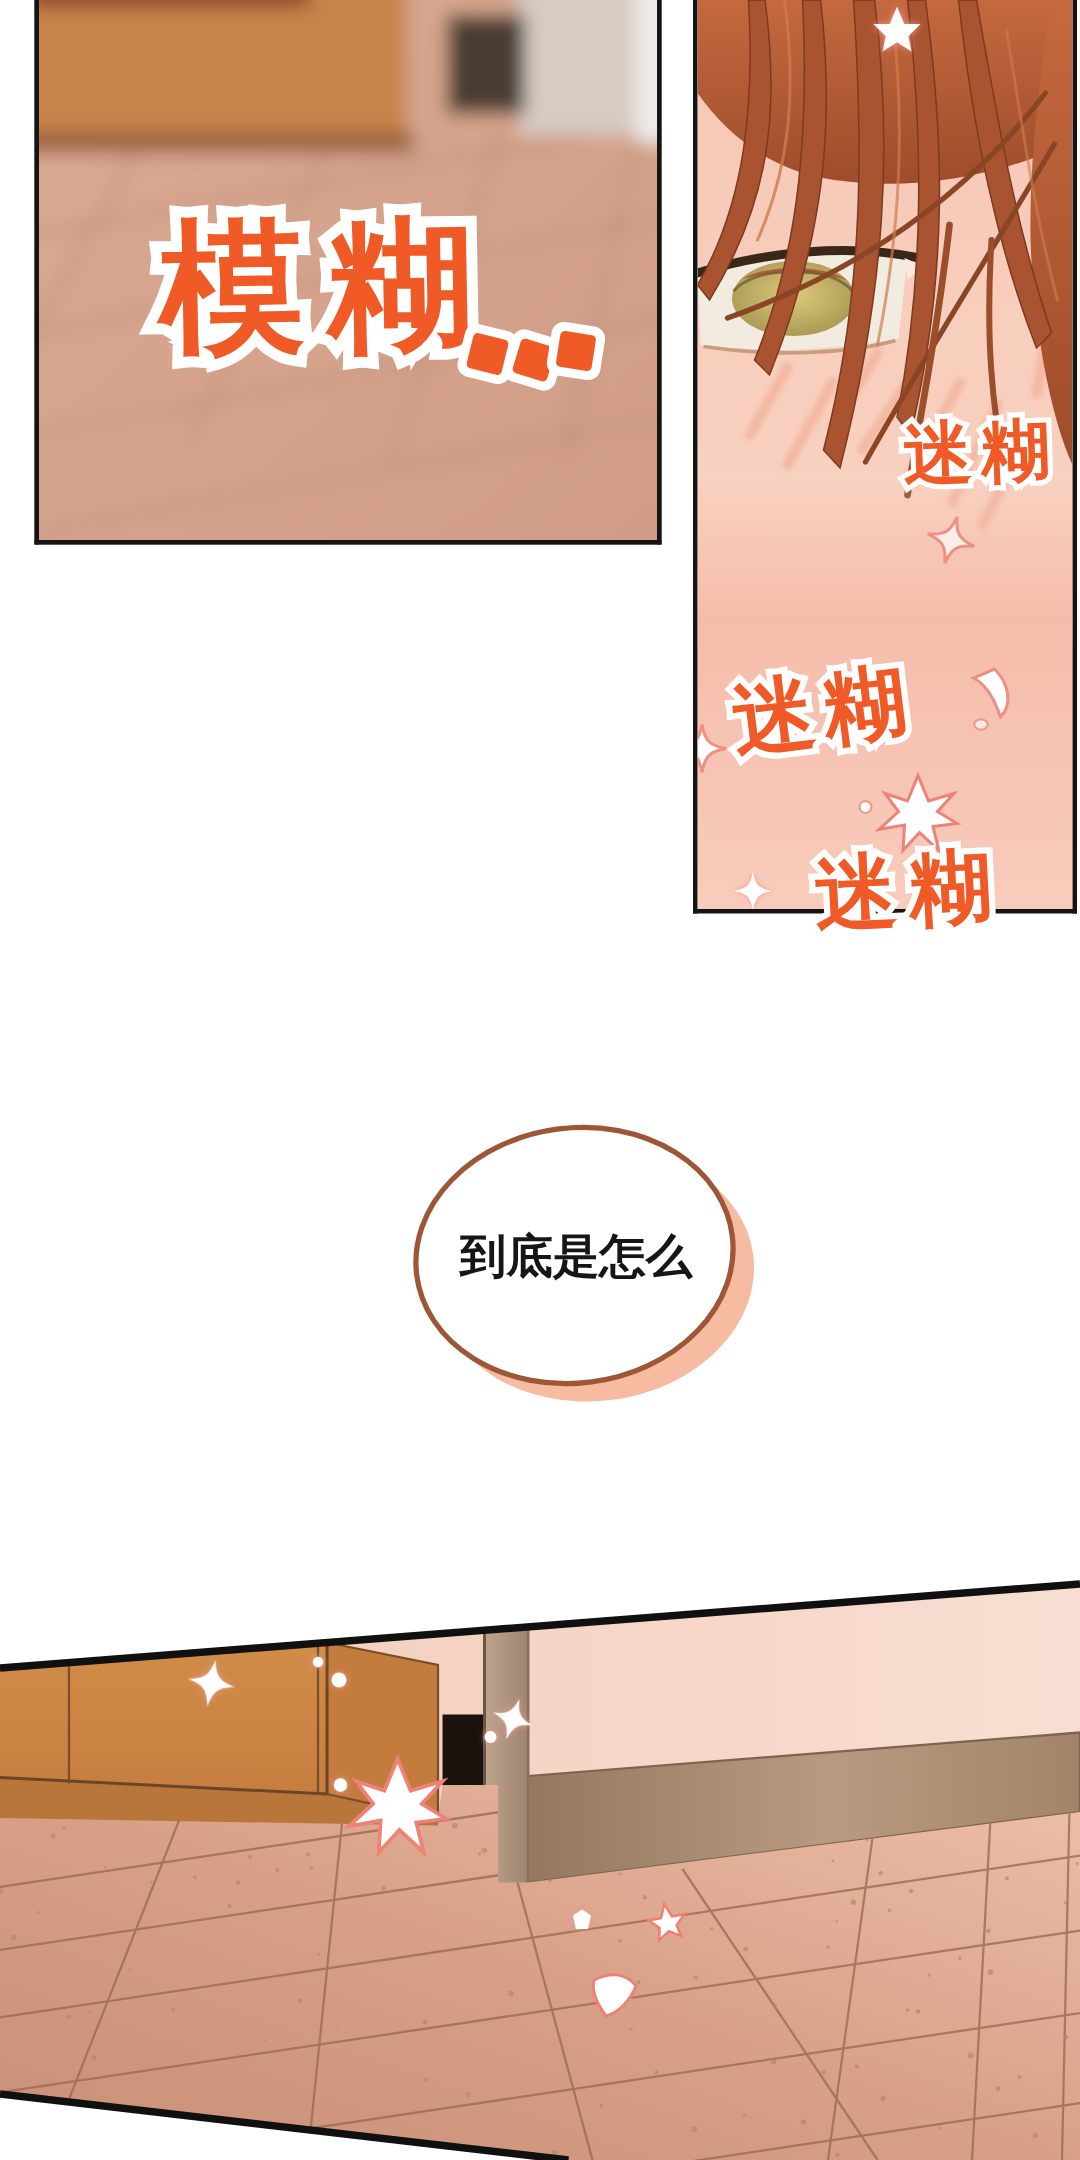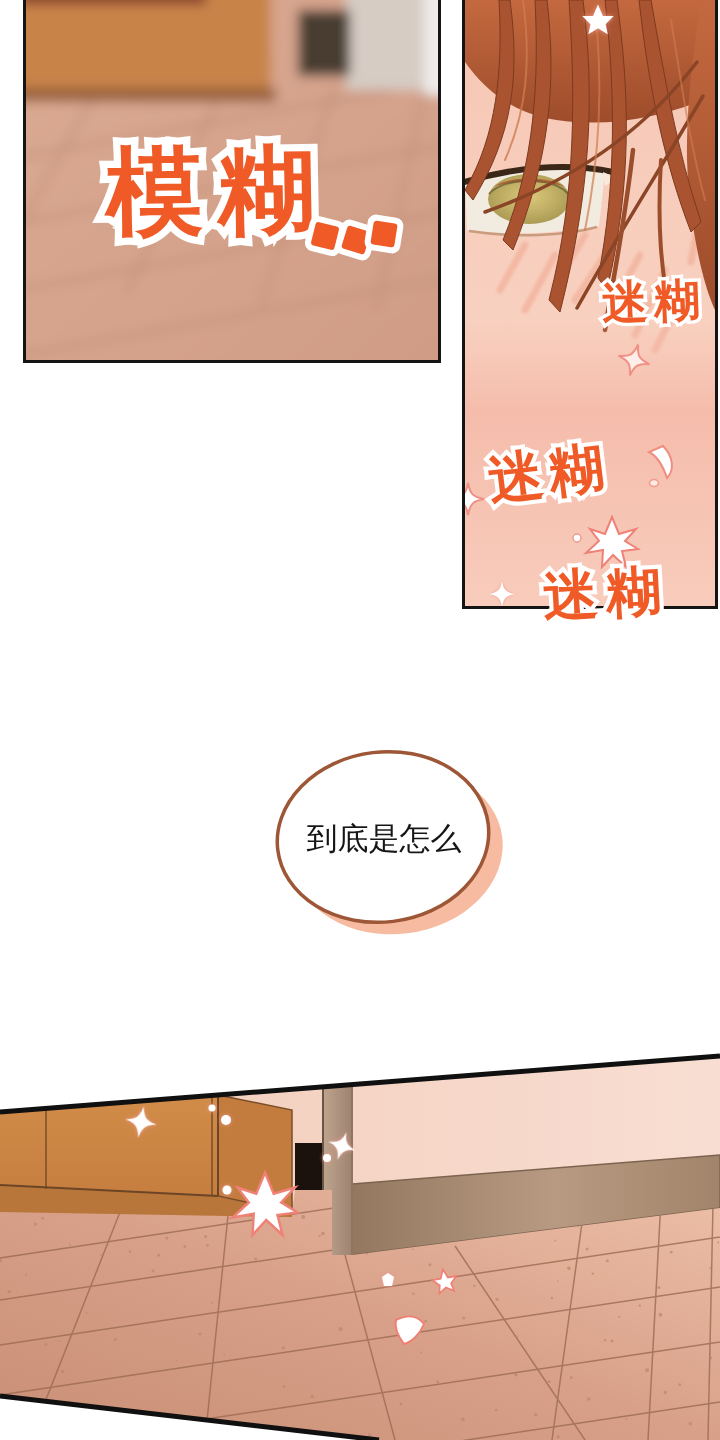--- a/index.html
+++ b/index.html
@@ -31,21 +31,21 @@
   #sfx-dots .d3{left:61px;top:2px;transform:rotate(9deg);}
   #sfx-daze-1{left:137px;top:278px;font-size:46px;letter-spacing:6px;transform:rotate(-2deg);}
   #sfx-daze-2{left:23px;top:446px;font-size:55px;letter-spacing:6px;transform:rotate(-7deg);}
   #sfx-daze-3{left:543px;top:566px;font-size:55px;letter-spacing:8px;transform:rotate(-3deg);z-index:6;}
 
   
   #speech-bubble{position:absolute;left:268px;top:744px;width:246px;height:196px;z-index:4;}
   #speech-bubble svg{position:absolute;left:0;top:0;}
   .bubble-text{position:absolute;left:0;top:0;width:232px;height:188px;display:flex;
      flex-direction:column;align-items:center;justify-content:center;
-     font-size:31px;line-height:43px;font-weight:400;color:#161616;text-align:center;}
+     font-size:31px;line-height:43px;font-weight:700;color:#161616;text-align:center;}
 
   #panel-room{position:absolute;left:0;top:1050px;width:720px;height:390px;z-index:1;}
 </style>
 </head>
 <body>
 
 <svg width="0" height="0" style="position:absolute">
   <defs>
     <path id="star4" d="M0,-16 C2,-5 5,-2 16,0 C5,2 2,5 0,16 C-2,5 -5,2 -16,0 C-5,-2 -2,-5 0,-16 Z"></path>
     <path id="star5" d="M0,-15 L4.4,-4.6 L14.3,-4.6 L6.8,2.9 L8.8,12.1 L0,6.5 L-8.8,12.1 L-6.8,2.9 L-14.3,-4.6 L-4.4,-4.6 Z"></path>

